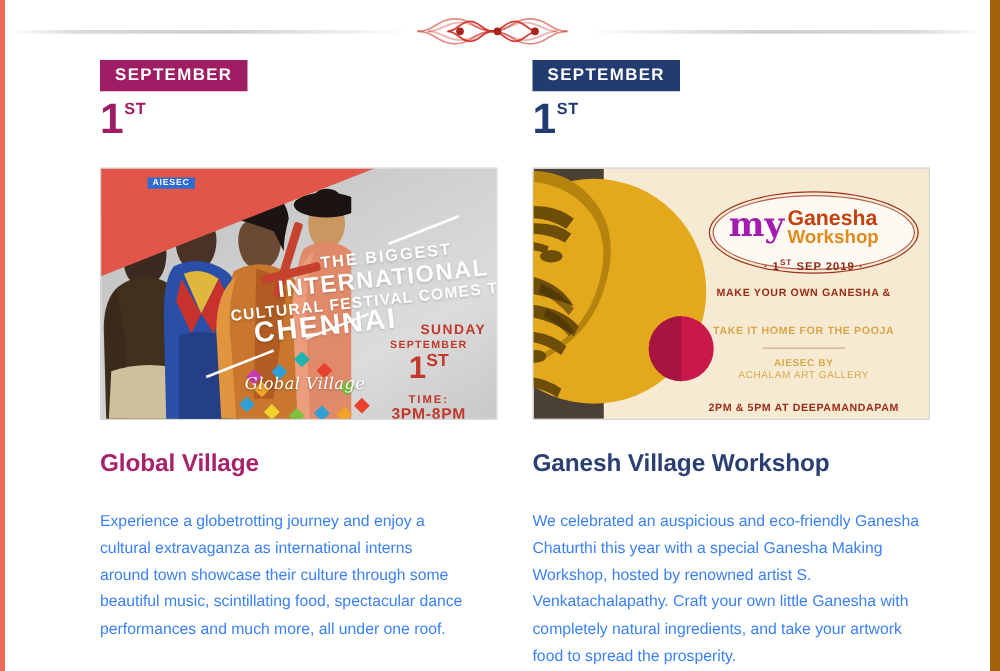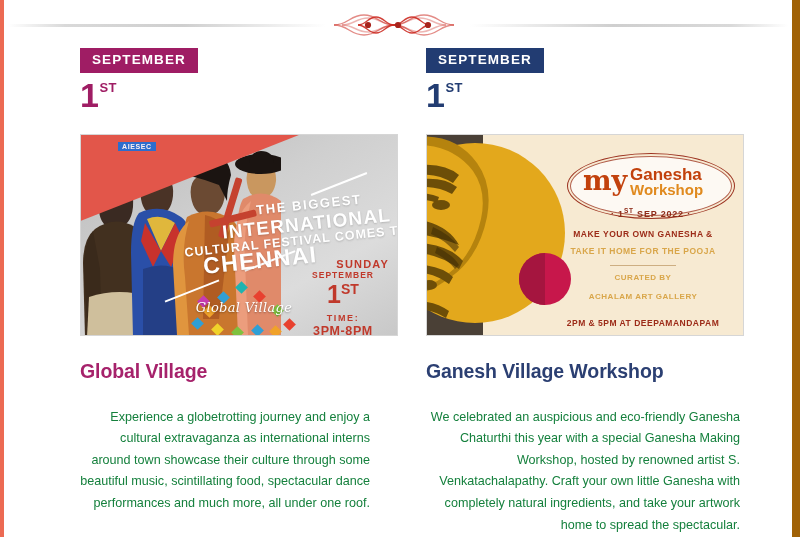--- a/index.html
+++ b/index.html
@@ -179,21 +179,21 @@
   .gc-ellipse {
     position:absolute; inset:0;
     border:1.4px solid #9c3220;
     border-radius:50%;
   }
   .gc-ellipse.inner { inset:3px; border-width:1px; opacity:.75; }
   .gc-my {
     position:absolute; left:16px; top:14px;
     font-family:"DejaVu Serif", serif;
     font-size:27px; font-weight:bold;
-    color:#c2410c; line-height:1;
+    color:#a21caf; line-height:1;
   }
   .gc-gan {
     position:absolute; left:63px; top:13px;
     font-size:17px; font-weight:bold;
     color:#c2410c; line-height:1.08;
   }
   .gc-chat {
     position:absolute; left:63px; top:29px;
     font-size:15px; font-weight:bold;
     color:#e08a1e; line-height:1.08;
@@ -201,44 +201,43 @@
   .gc-date {
     position:absolute; left:0; top:54px; width:100%;
     text-align:center;
     font-size:9px; font-weight:bold;
     color:#8e2b18; letter-spacing:0.8px;
   }
   .gc-date .ord { font-size:6.5px; vertical-align:super; }
 
   .gc-body { position:absolute; left:126px; right:10px; top:94px; text-align:center; }
   .gc-b1 { font-size:8.5px; font-weight:bold; color:#9c2b18; letter-spacing:0.5px; }
-  .gc-b2 { font-size:8.5px; font-weight:bold; color:#d9a64a; letter-spacing:0.5px; margin-top:7px;}
+  .gc-b2 { font-size:8.5px; font-weight:bold; color:#d9a64a; letter-spacing:0.5px; margin-top:20px;}
   .gc-hr { width:66px; height:1px; background:#cdae82; margin:9px auto 7px auto; }
   .gc-b3 { font-size:8px; font-weight:bold; color:#d9a64a; letter-spacing:0.5px; }
   .gc-b4 { font-size:8.5px; font-weight:bold; color:#9c2b18; letter-spacing:0.5px; margin-top:2px;}
-  .gc-b5 { font-size:8px; font-weight:bold; color:#d9a64a; letter-spacing:0.5px; margin-top:10px;}
+  .gc-b5 { font-size:8px; font-weight:normal; color:#d9a64a; letter-spacing:0.5px; margin-top:0;}
   .gc-b6 { font-size:8.5px; font-weight:bold; color:#9c2b18; letter-spacing:0.5px; margin-top:17px;}
 
   
   .card-title {
     margin-top:24px;
     font-size:19.5px;
     font-weight:bold;
     letter-spacing:-0.1px;
   }
   .card-title.magenta { color:#a6226b; }
   .card-title.navy    { color:#2b3f72; }
 
   .card-body {
     margin-top:24px;
     font-size:12.6px;
     line-height:1.72;
-    color:#15803d;
+    color:#3b82f6;
     max-width:318px;
-    text-align:right;
   }
 </style>
 </head>
 <body>
 
 <div class="page-frame">
 <div class="inner">
 
   <div class="divider-row">
     <div class="rule"></div>
@@ -407,33 +406,33 @@
         <div class="gc-magenta"></div>
         <div class="gc-magenta-half"></div>
 
         <div class="gc-logo">
           <div class="gc-ellipse"></div>
           <div class="gc-ellipse inner"></div>
           <div class="gc-my">my</div>
           <div class="gc-gan">Ganesha</div>
           <div class="gc-chat">Workshop</div>
           <div class="gc-date">
-            <span>· 1</span><span class="ord">ST</span><span> SEP 2022 ·</span>
+            <span>· 1</span><span class="ord">ST</span><span> SEP 2019 ·</span>
           </div>
         </div>
 
         <div class="gc-body">
           <div class="gc-b1">MAKE YOUR OWN GANESHA &amp;</div>
           <div class="gc-b2">TAKE IT HOME FOR THE POOJA</div>
           <div class="gc-hr"></div>
-          <div class="gc-b3">CURATED BY</div>
+          <div class="gc-b3">AIESEC BY</div>
           <div class="gc-b5">ACHALAM ART GALLERY</div>
           <div class="gc-b6">2PM &amp; 5PM AT DEEPAMANDAPAM</div>
         </div>
       </div>
 
       <div class="card-title navy">Ganesh Village Workshop</div>
-      <div class="card-body">We celebrated an auspicious and eco-friendly Ganesha Chaturthi this year with a special Ganesha Making Workshop, hosted by renowned artist S. Venkatachalapathy. Craft your own little Ganesha with completely natural ingredients, and take your artwork home to spread the spectacular.</div>
+      <div class="card-body">We celebrated an auspicious and eco-friendly Ganesha Chaturthi this year with a special Ganesha Making Workshop, hosted by renowned artist S. Venkatachalapathy. Craft your own little Ganesha with completely natural ingredients, and take your artwork food to spread the prosperity.</div>
     </div>
 
   </div>
 </div>
 </div>
 
 </body></html>

